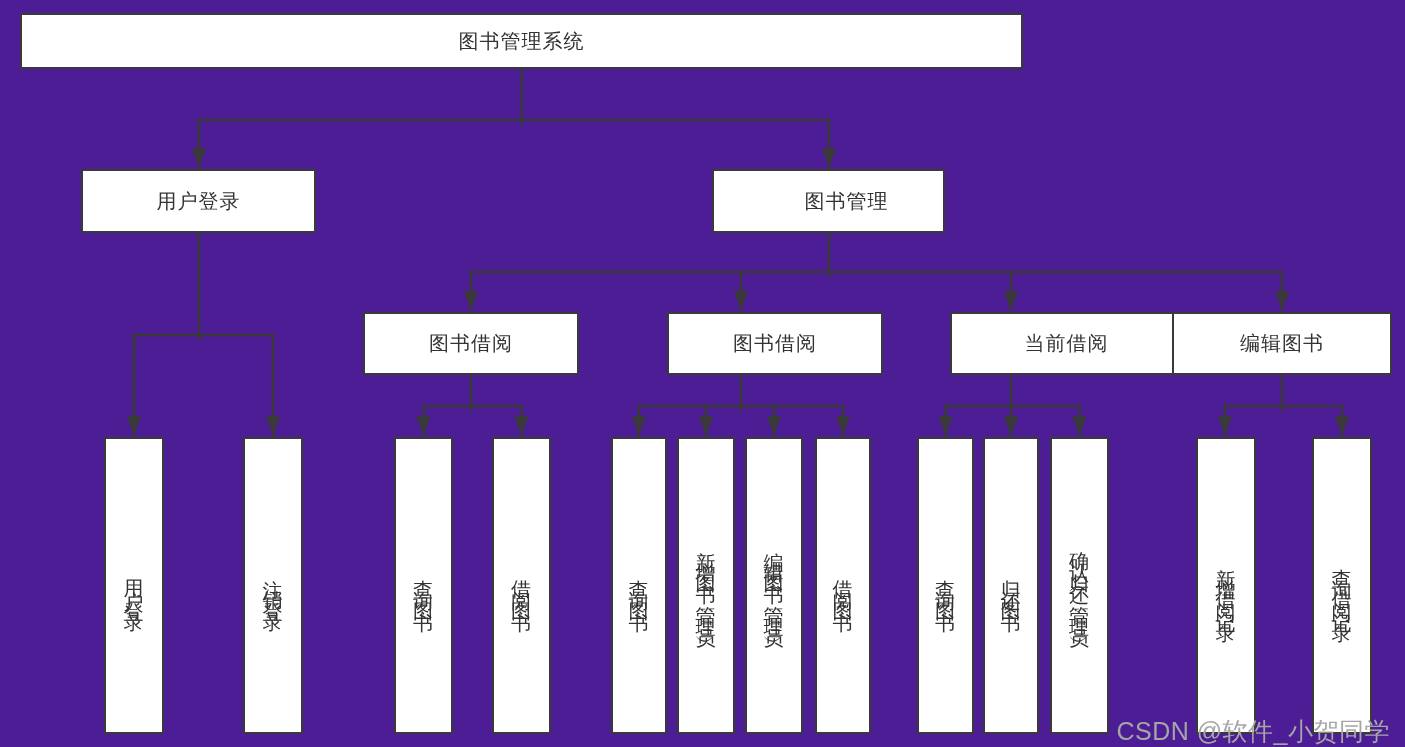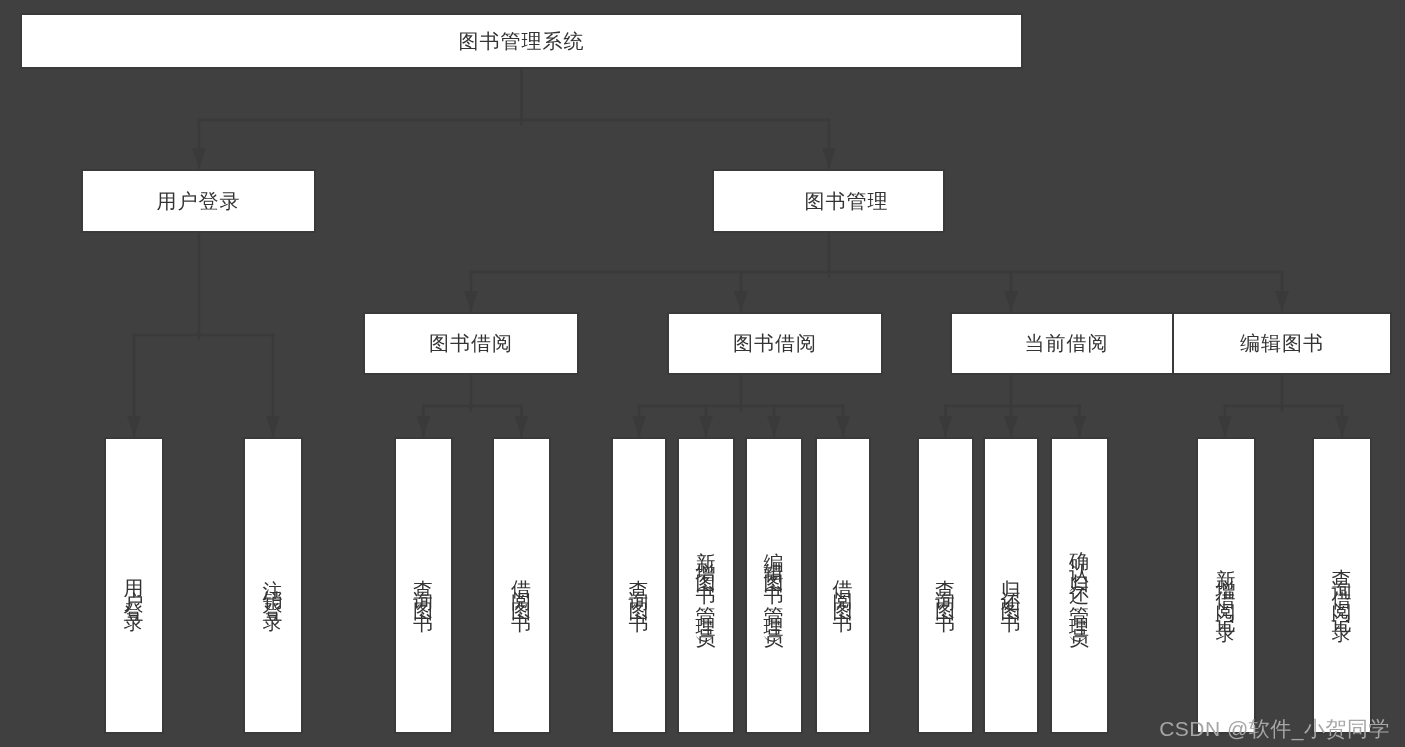--- a/index.html
+++ b/index.html
@@ -5,21 +5,21 @@
   html, body {
     margin: 0;
     padding: 0;
     background: #ffffff;
     font-family: "Liberation Sans", "DejaVu Sans", sans-serif;
   }
   #canvas {
     position: relative;
     width: 1405px;
     height: 747px;
-    background: #404040;
+    background: #4c1d95;
     overflow: hidden;
   }
   #wires {
     position: absolute;
     left: 0; top: 0;
     width: 1405px;
     height: 747px;
     z-index: 1;
   }
   .box {
@@ -41,21 +41,21 @@
     text-orientation: mixed;
     font-size: 20px;
     letter-spacing: 11px;
     line-height: 1;
     white-space: pre;
   }
   #watermark {
     position: absolute;
     right: 15px;
     top: 715px;
-    font-size: 21px;
+    font-size: 25px;
     letter-spacing: 0.5px;
     color: #a6a6a6;
     z-index: 3;
     white-space: nowrap;
   }
 </style>
 </head>
 <body>
 
 <div id="canvas">

